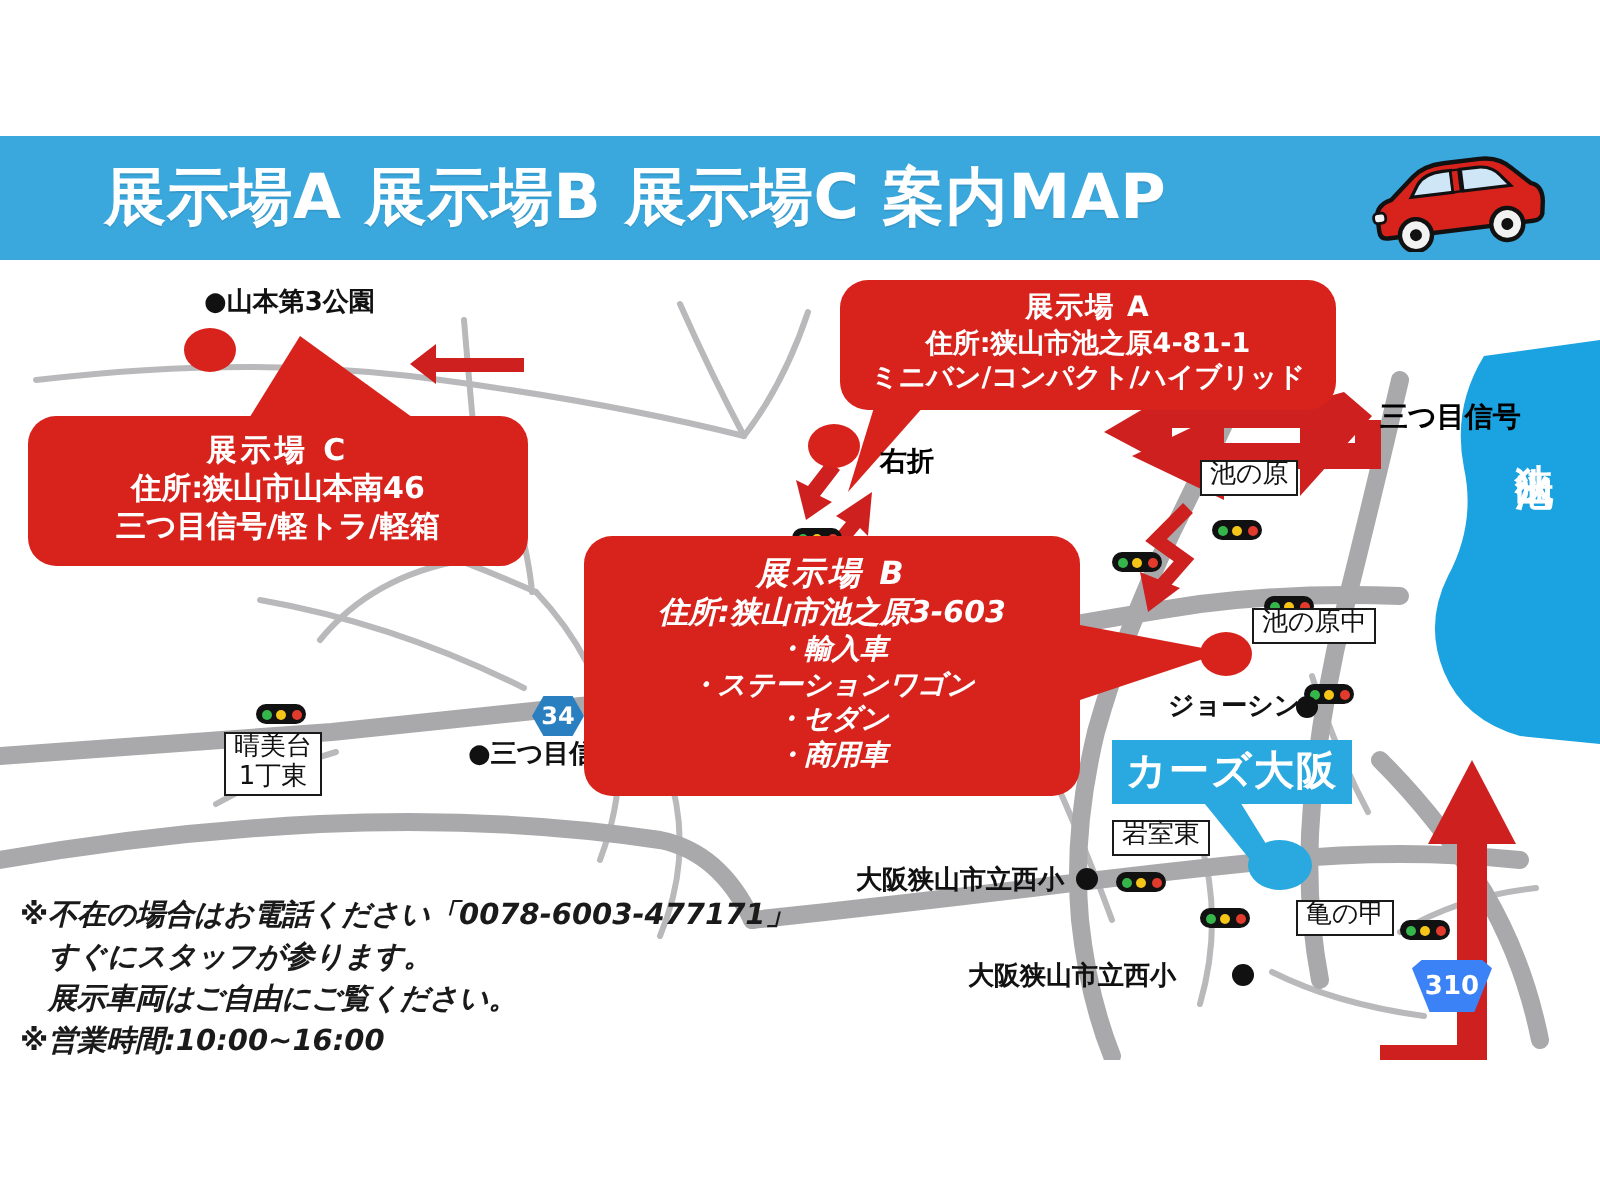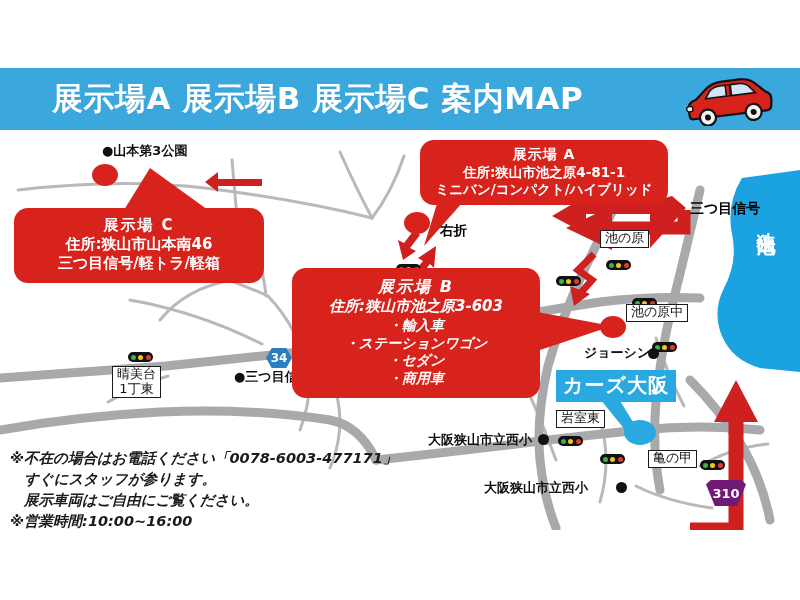--- a/index.html
+++ b/index.html
@@ -179,21 +179,21 @@
     color: #ffffff;
     font-size: 12px;
     font-weight: bold;
     display: flex; align-items: center; justify-content: center;
     clip-path: polygon(22% 0, 78% 0, 100% 50%, 78% 100%, 22% 100%, 0 50%);
     z-index: 25;
   }
   .shield-route {
     position: absolute;
     width: 40px; height: 26px;
-    background: #701a75;
+    background: #3b82f6;
     color: #ffffff;
     font-size: 13px;
     font-weight: bold;
     display: flex; align-items: center; justify-content: center;
     clip-path: polygon(12% 0, 88% 0, 100% 16%, 78% 100%, 22% 100%, 0 16%);
     z-index: 25;
   }
 
   
   .signal {

